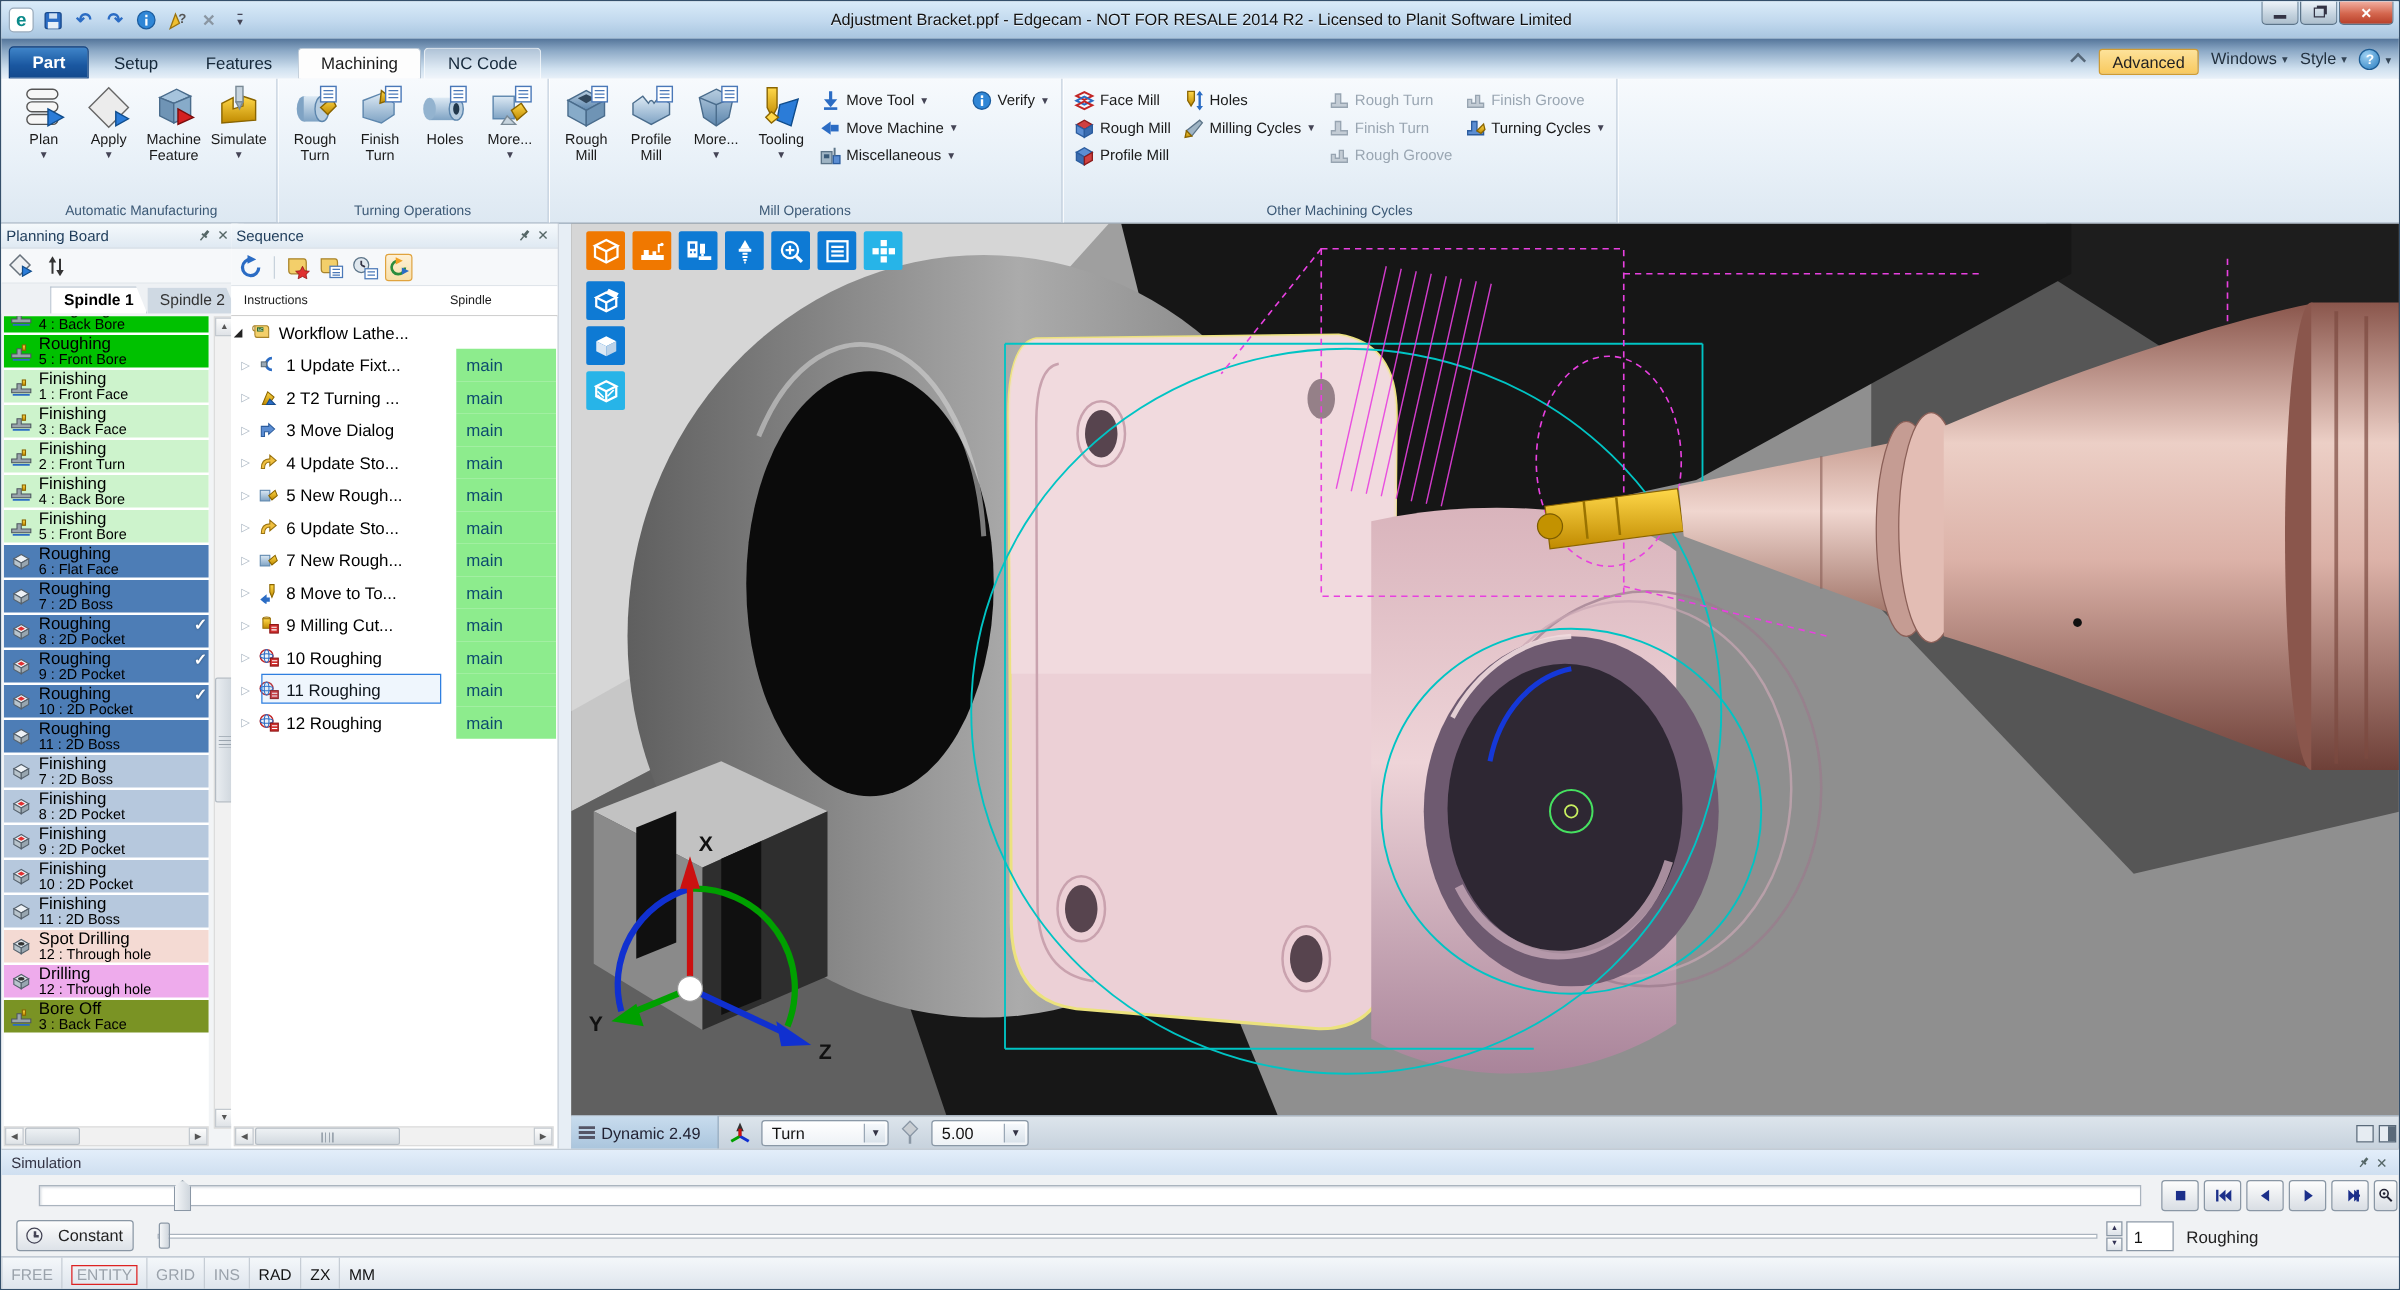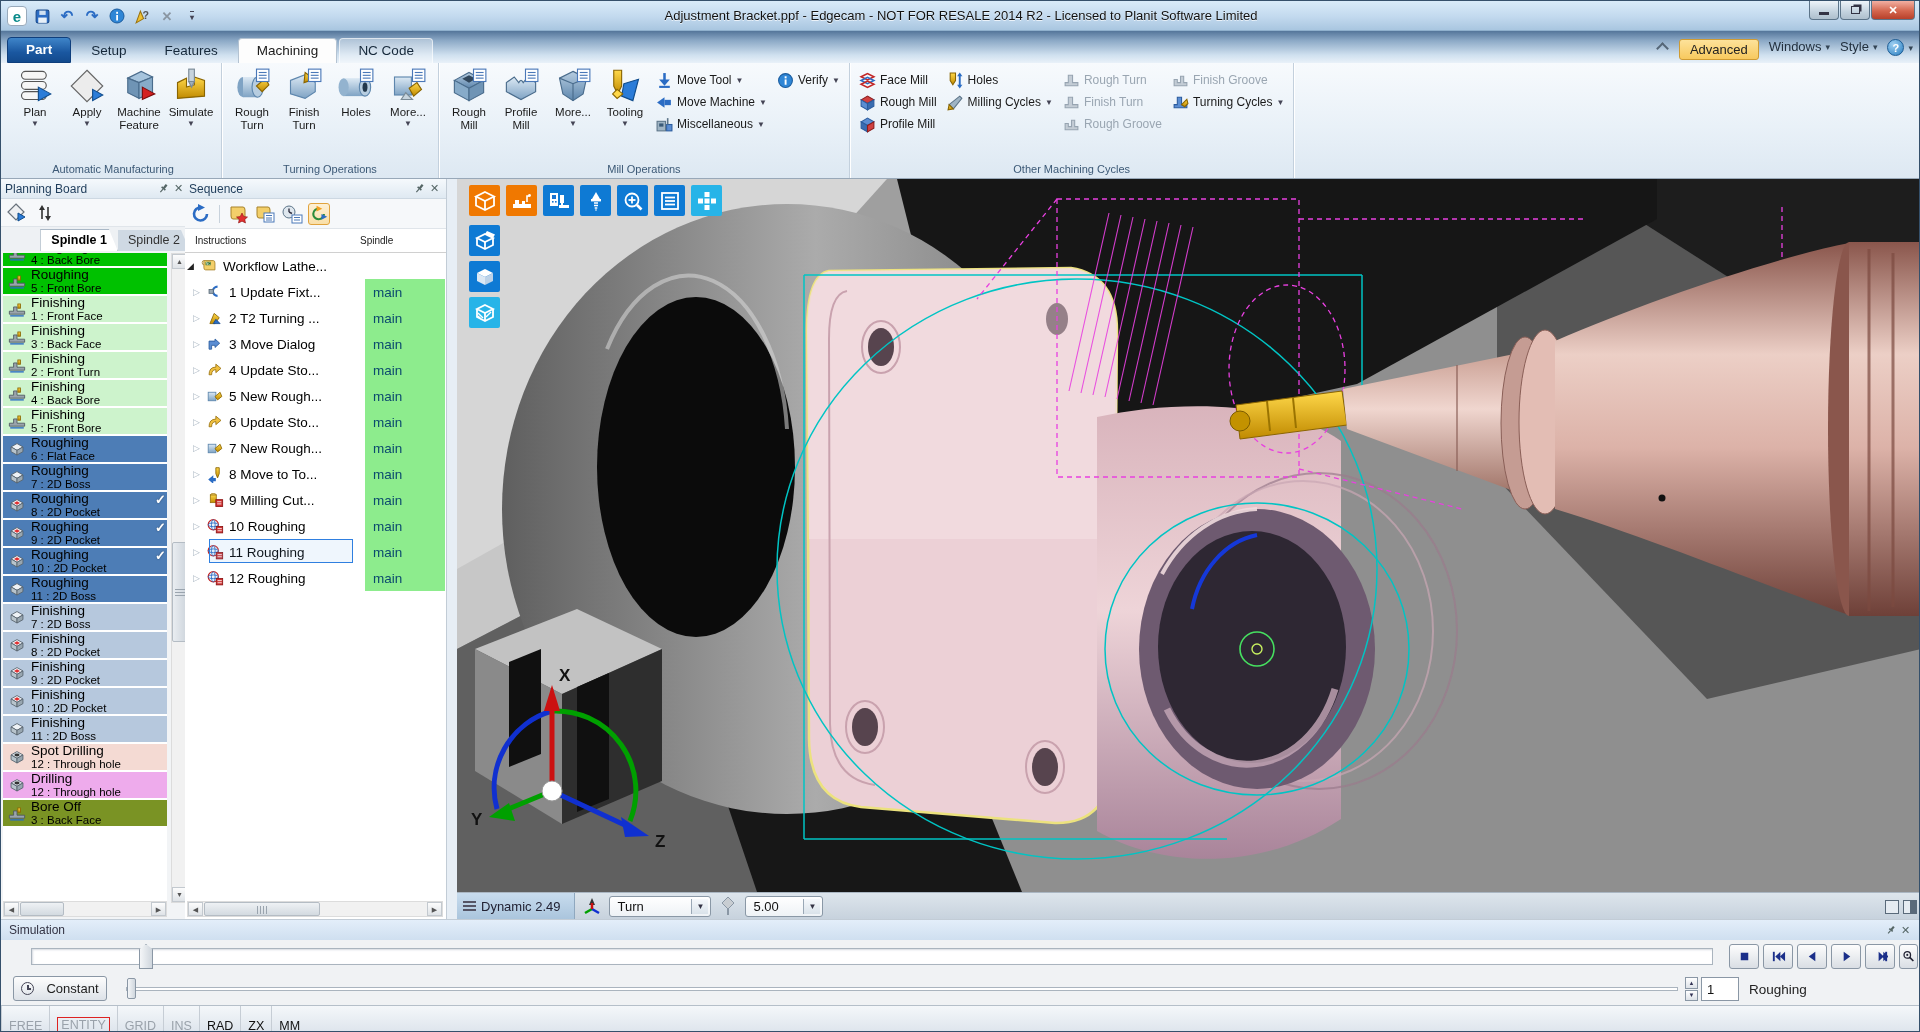--- a/index.html
+++ b/index.html
@@ -155,21 +155,21 @@
   .spn{flex:1;border:1px solid #8a97a5;background:linear-gradient(#fff,#dde2e8);font-size:6px;color:#335;display:flex;align-items:center;justify-content:center;}
   #step-field{position:absolute;left:1700px;top:57px;width:38px;height:24px;background:#fff;border:1px solid #8a97a5;
     font-size:13px;color:#111;display:flex;align-items:center;padding-left:5px;}
   #op-label{position:absolute;left:1748px;top:62px;font-size:13.5px;color:#222;}
 
   
   #statusbar{position:absolute;left:0;top:1004px;width:1920px;height:28px;
     background:linear-gradient(#f4f7fa,#dde4ec);border-top:1px solid #b5bfc9;display:flex;align-items:center;}
   #status-msg{font-size:13px;color:#222;padding-left:8px;flex:1;}
   #flags{display:flex;align-items:center;height:100%;}
-  .flag{font-size:12.5px;padding:0 7px;height:100%;display:flex;align-items:flex-end;border-left:1px solid #c6cdd5;color:#111;}
+  .flag{font-size:12.5px;padding:0 7px;height:100%;display:flex;align-items:center;border-left:1px solid #c6cdd5;color:#111;}
   .flag.dim{color:#9aa2ab;}
   .flag.dim-red{color:#9aa2ab;}
   .flag.dim-red .inner{border:1px solid #d22;padding:0 3px;}
 </style>
 </head>
 <body>
 
 <div id="app">
 
   <svg width="0" height="0" style="position:absolute">

